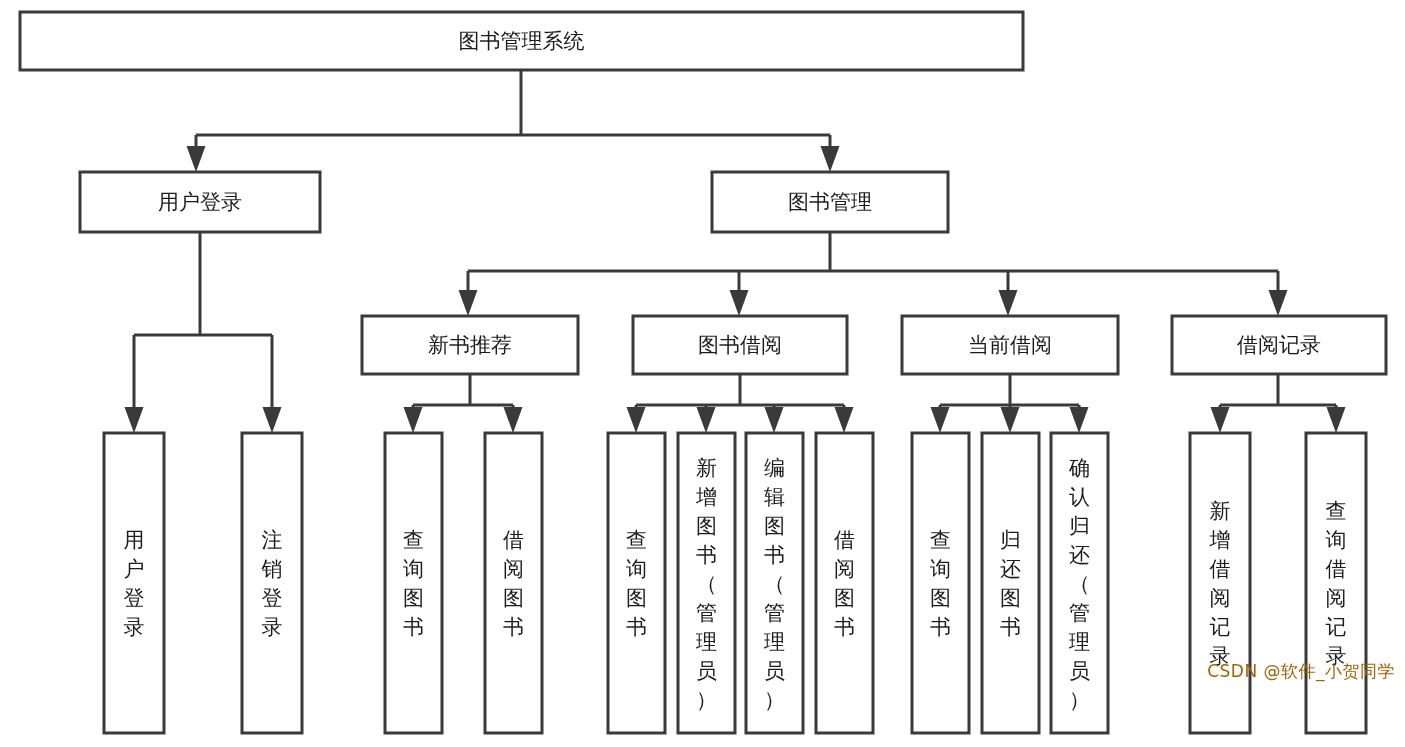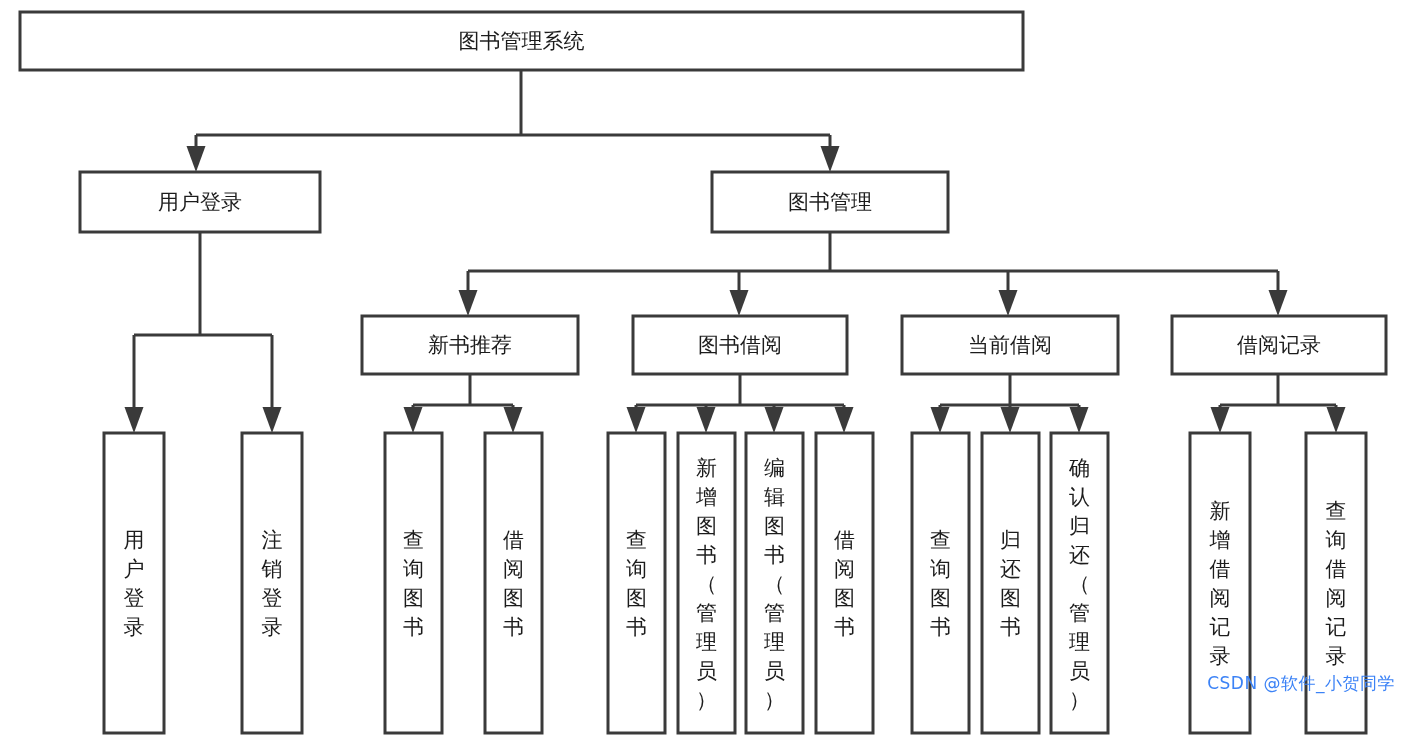--- a/index.html
+++ b/index.html
@@ -52,24 +52,24 @@
   }
   .node-label-v {
     font-family: "DejaVu Sans", "Liberation Sans", sans-serif;
     font-size: 21px;
     fill: #1c1c1c;
     text-anchor: middle;
   }
   .watermark {
     position: absolute;
     right: 10px;
-    bottom: 6px;
+    bottom: 18px;
     font-family: "DejaVu Sans", "Liberation Sans", sans-serif;
     font-size: 17px;
-    color: #3b82f6;
+    color: #a16207;
     letter-spacing: 0.5px;
     white-space: nowrap;
     user-select: none;
   }
 </style>
 </head>
 <body>
 
 <div id="diagram-root">
   <svg id="flow-svg" viewBox="0 0 1405 747" xmlns="http://www.w3.org/2000/svg">

